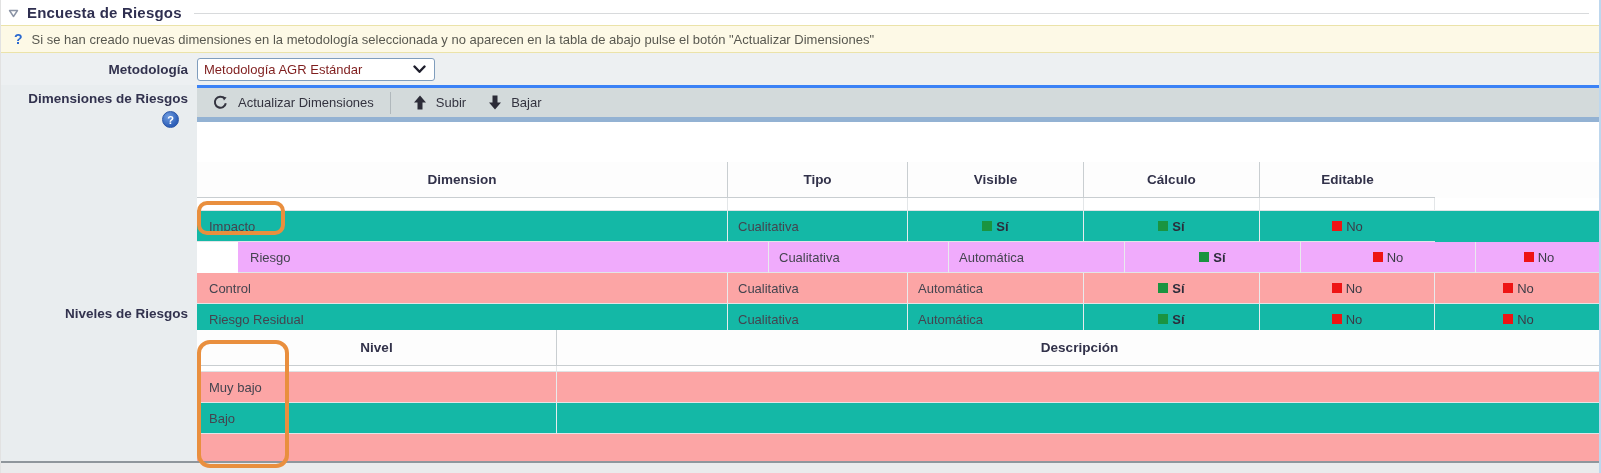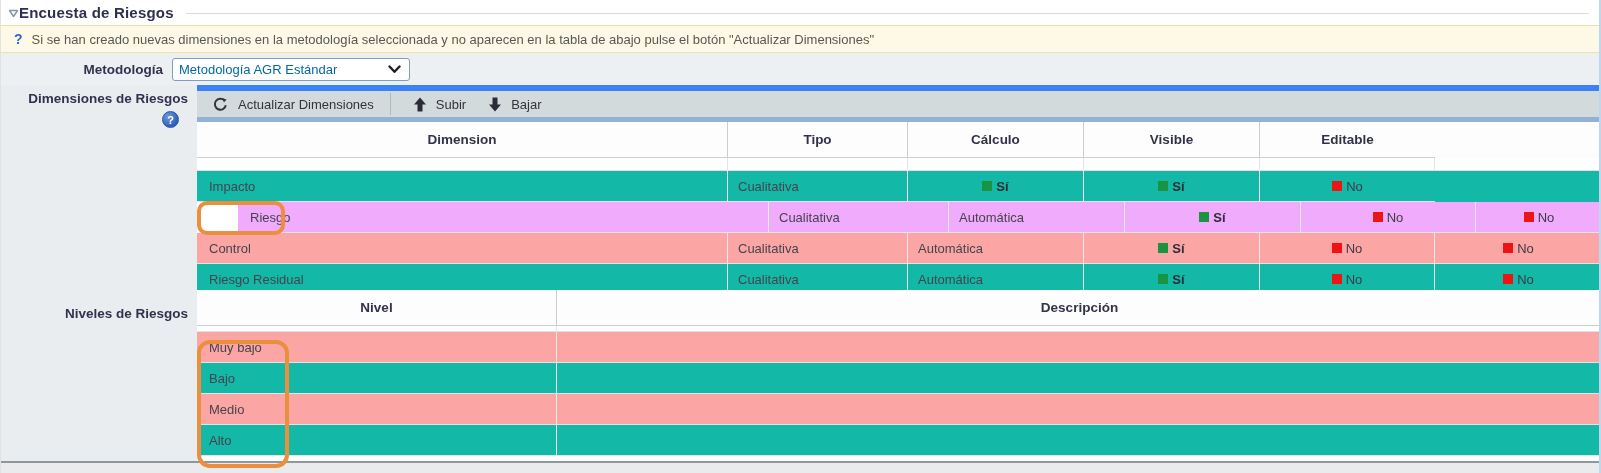--- a/index.html
+++ b/index.html
@@ -6,63 +6,63 @@
   html,body { background:#ffffff; }
   body { font-family:"Liberation Sans", sans-serif; }
   .panel {
     position:relative; width:1601px; height:473px; background:#ffffff;
     border-right:2px solid #bdd7ee; border-left:1px solid #e2e2e2;
     overflow:hidden;
   }
   
   .title-row { height:25px; display:flex; align-items:center; padding-left:7px; }
   .collapse-tri { display:inline-flex; margin-top:2px; cursor:pointer; }
-  .panel-title { font-size:15px; font-weight:bold; color:#2f2f50; margin-left:0; letter-spacing:.2px; }
+  .panel-title { font-size:15px; font-weight:bold; color:#2f2f50; margin-left:8px; letter-spacing:.2px; }
   .legend-line { flex:1; border-top:1px solid #d8dadc; margin:2px 10px 0 12px; }
   
   .banner {
     height:28px; background:#fdf9e6; border-top:1px solid #ebe3a9; border-bottom:1px solid #ebe3a9;
     display:flex; align-items:center; padding-left:13px; gap:9px;
   }
   .banner-q { color:#2a69d0; font-weight:bold; font-size:14px; }
   .banner-text { font-size:13px; color:#585850; }
   
   .met-row { height:32px; background:#edf0f2; display:flex; align-items:center; }
-  .met-label { width:171px; text-align:right; padding-right:9px; font-size:13.5px; font-weight:bold; color:#32324e; }
+  .met-label { width:196px; text-align:right; padding-right:9px; font-size:13.5px; font-weight:bold; color:#32324e; }
   .select-box {
     width:238px; height:23px; background:#fff; border:1px solid #7f9dbd; border-radius:3px;
-    display:flex; align-items:center; padding:0 8px 0 6px; font-size:13px; color:#0369a1; cursor:pointer;
+    display:flex; align-items:center; padding:0 8px 0 6px; font-size:13px; color:#7f1d1d; cursor:pointer;
   }
   .select-box .sel-text { flex:1; white-space:nowrap; overflow:hidden; }
   
   .body { position:absolute; left:0; top:85px; width:1601px; height:376px; }
   .left-bg { position:absolute; left:0; top:0; width:196px; height:376px; background:#e9edef; }
   .side-label { position:absolute; left:0; width:196px; text-align:right; padding-right:9px;
     font-size:13.5px; font-weight:bold; color:#32324e; }
   .dim-label { top:6px; }
   .niv-label { top:221px; }
   .help-circle {
     position:absolute; left:161px; top:26px; width:17px; height:17px; border-radius:50%;
     background:radial-gradient(circle at 35% 30%, #6f9ce0, #2d5fb8 70%);
     color:#fff; font-size:11px; font-weight:bold; display:flex; align-items:center; justify-content:center;
     cursor:pointer; border:1px solid #2a55a6;
   }
   
   .dim-area { position:absolute; left:196px; top:0; width:1405px; }
   .toolbar {
-    height:32px; background:#d3dadb; border-top:6px solid #3b82f6;
+    height:32px; background:#d3dadb; border-top:3px solid #3b82f6;
     display:flex; align-items:center; padding-left:15px; font-size:13px; color:#33333f;
   }
   .tb-btn { display:flex; align-items:center; gap:9px; cursor:pointer; }
   .tb-sep { width:1px; height:22px; background:#b0b8bc; margin:0 22px 0 16px; }
   .tb-gap { width:22px; }
   .blue-band { height:5px; background:#93b2d3; }
   .grid6 { display:grid; grid-template-columns:531px 180px 176px 176px 175px 1fr; }
   .grid2 { display:grid; grid-template-columns:360px 1fr; }
-  .thead { height:36px; background:#fdfdfd; }
+  .thead { height:36px; background:#fdfdfd;margin-top:40px; }
   .thead > div {
     display:flex; align-items:center; justify-content:center;
     font-size:13.5px; font-weight:bold; color:#32324a; border-right:1px solid #c9ced1; border-bottom:1px solid #c9ced1;
   }
   .thead > div:last-child { border-right:none; }
   .blankrow { height:13px; background:#fff; }
   .blankrow > div { border-right:1px solid #e3e6e8; border-bottom:1px solid #dfe3e5; }
   .blankrow > div:last-child { border-right:none; }
   .blankrow.short { height:6px; }
   .drow { height:31px; background:#fca5a5; cursor:pointer; }
@@ -156,22 +156,22 @@
               </svg>
           </span>
           <span>Bajar</span>
         </div>
       </div>
       <div class="blue-band"></div>
 
       <div class="grid6 thead">
         <div>Dimension</div>
         <div>Tipo</div>
+        <div>Visible</div>
         <div>Cálculo</div>
-        <div>Visible</div>
         <div>Editable</div>
       </div>
       <div class="grid6 blankrow">
         <div></div>
           <div></div>
           <div></div>
           <div></div>
           <div></div>
           <div></div>
       </div>
@@ -259,21 +259,20 @@
         </div>
       <div class="grid2 drow">
         <div class="cell-name">Muy bajo</div>
         <div class="cell-left"></div>
       </div>
       <div class="grid2 drow alt">
         <div class="cell-name">Bajo</div>
         <div class="cell-left"></div>
       </div>
       <div class="grid2 drow">
-        <div class="cell-name">Medio</div>
         <div class="cell-left"></div>
       </div>
       <div class="grid2 drow alt">
         <div class="cell-name">Alto</div>
         <div class="cell-left"></div>
       </div>
     </div>
   </div>
 
   <div class="bottom-line"></div>

